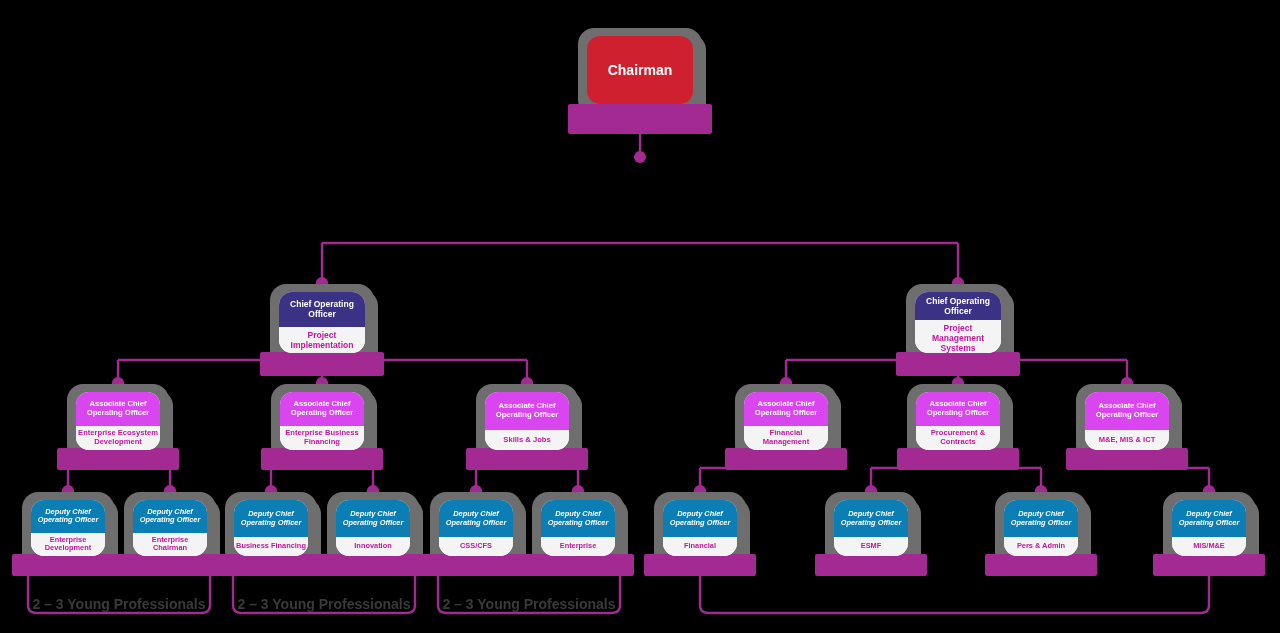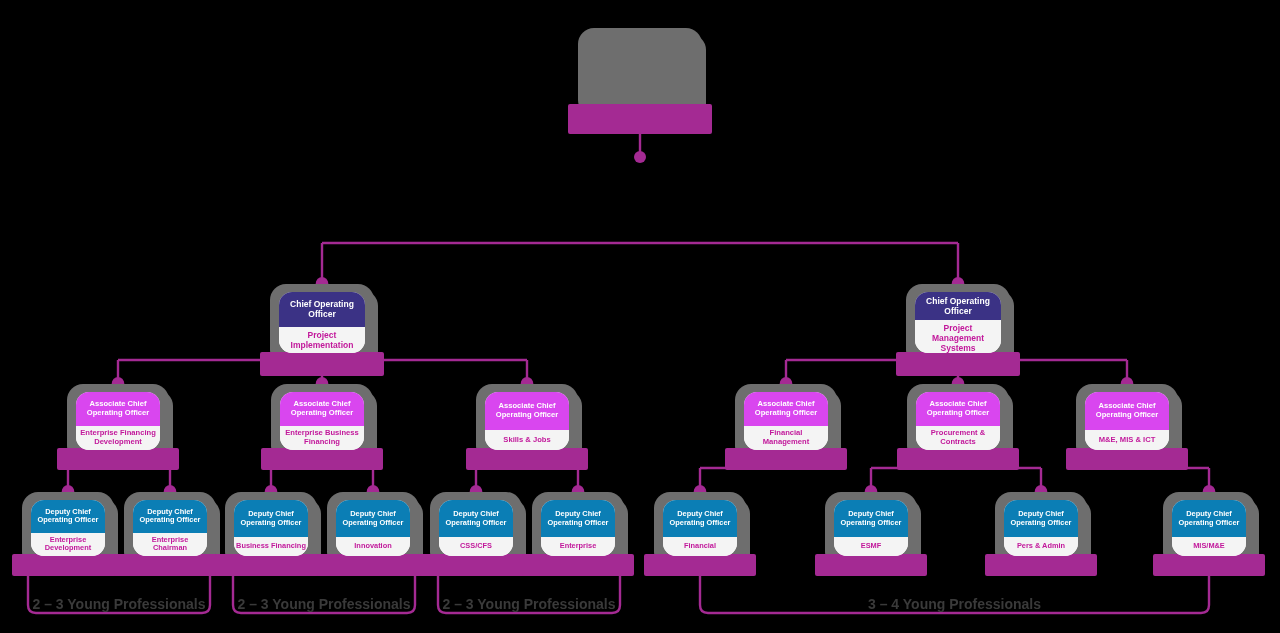--- a/index.html
+++ b/index.html
@@ -70,21 +70,21 @@
   
   .acoo { width:102px; height:78px; }
   .acoo .card { bottom:12px; }
   .acoo .hdr { background:#d946ef; font-size:7.6px; height:38px; }
   .acoo .bdy { font-size:7.6px; }
   .acoo .base { top:64px; height:22px; }
 
   
   .dcoo { width:92px; height:76px; }
   .dcoo .card { bottom:12px; }
-  .dcoo .hdr { background:#0b7eb5; font-size:7.4px; height:37px; }
+  .dcoo .hdr { background:#0b7eb5; font-size:7.4px; height:37px;font-style:italic; }
   .dcoo .bdy { font-size:7.4px; }
   .dcoo .base { top:62px; height:22px; }
 
   
   .yp-label {
     position:absolute; color:#3a3a3a; font-weight:bold; font-size:14px;
     text-align:center; white-space:nowrap;
   }
 </style>
 </head>
@@ -167,20 +167,23 @@
         <circle cx="871" cy="491" r="6"></circle>
       <circle cx="1041" cy="491" r="6"></circle>
         <circle cx="1209" cy="491" r="6"></circle>
     </g>
   </svg>
 
   <div class="node" id="node-chairman">
     <div class="shadow"></div>
     <div class="frame"></div>
     <div class="base"></div>
+    <div class="card">
+      <div class="hdr">Chairman</div>
+    </div>
   </div>
 
 
   <div class="node coo" style="left:270px; top:284px;">
     <div class="stub"></div>
     <div class="shadow"></div>
     <div class="frame"></div>
     <div class="base"></div>
     <div class="card">
       <div class="hdr">Chief Operating Officer</div>
@@ -199,21 +202,21 @@
     </div>
   </div>
 
   <div class="node acoo" style="left:67px; top:384px;">
     <div class="stub"></div>
     <div class="shadow"></div>
     <div class="frame"></div>
     <div class="base"></div>
     <div class="card">
       <div class="hdr">Associate Chief Operating Officer</div>
-      <div class="bdy">Enterprise Financing Development</div>
+      <div class="bdy">Enterprise Ecosystem Development</div>
     </div>
   </div>
   <div class="node acoo" style="left:271px; top:384px;">
     <div class="stub"></div>
     <div class="shadow"></div>
     <div class="frame"></div>
     <div class="base"></div>
     <div class="card">
       <div class="hdr">Associate Chief Operating Officer</div>
       <div class="bdy">Enterprise Business Financing</div>
@@ -357,15 +360,14 @@
     <div class="base"></div>
     <div class="card">
       <div class="hdr">Deputy Chief Operating Officer</div>
       <div class="bdy">MIS/M&amp;E</div>
     </div>
   </div>
 
   <div class="yp-label" style="left:28px; top:596px; width:182px;">2 – 3 Young Professionals</div>
   <div class="yp-label" style="left:233px; top:596px; width:182px;">2 – 3 Young Professionals</div>
   <div class="yp-label" style="left:438px; top:596px; width:182px;">2 – 3 Young Professionals</div>
-  <div class="yp-label" style="left:700px; top:596px; width:509px;">3 – 4 Young Professionals</div>
 
 </div>
 
 </body></html>

